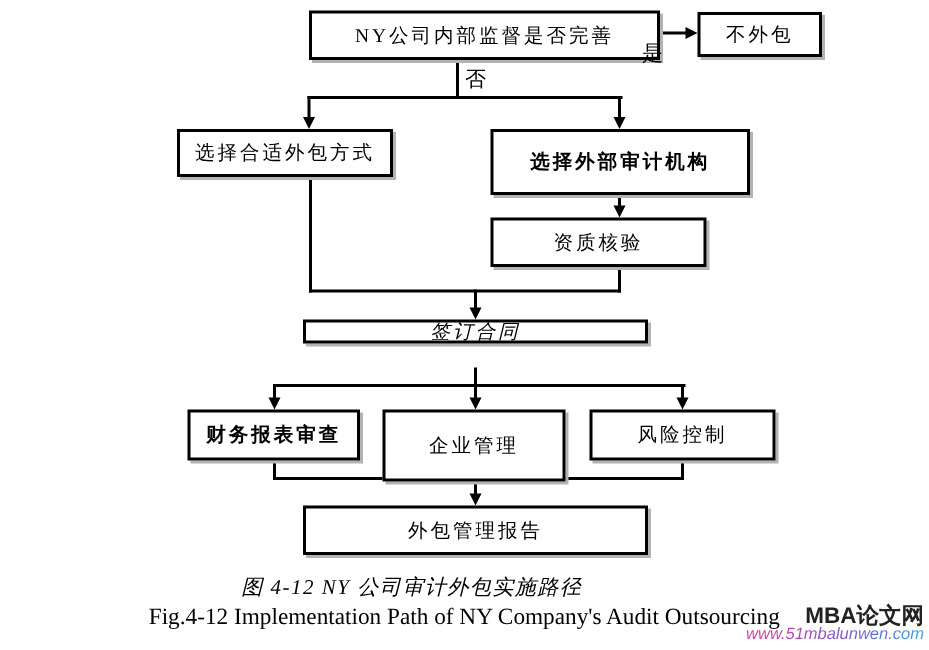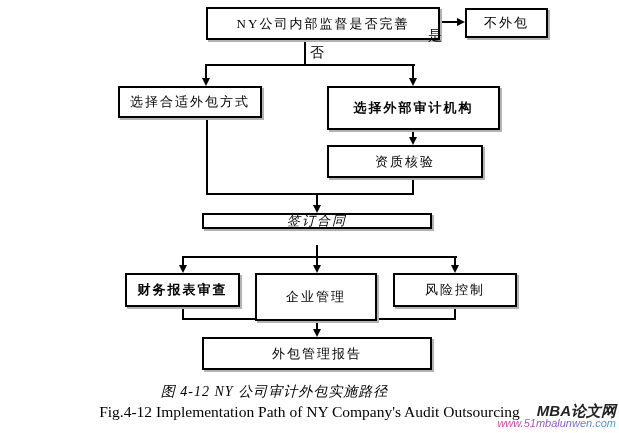--- a/index.html
+++ b/index.html
@@ -42,21 +42,21 @@
   .caption-en{
     position:absolute;left:0;top:403px;width:619px;
     text-align:center;font-size:15.5px;color:#000;
   }
   .watermark{
     position:absolute;right:3px;bottom:3px;
     text-align:right;line-height:1.05;z-index:5;
   }
   .wm-name{
     font-family:"Liberation Sans","DejaVu Sans",sans-serif;
-    font-weight:bold;font-style:italic;
+    font-weight:bold;
     font-size:15px;color:#222;
     display:block;
     margin-top:32px;
   }
   .wm-url{
     font-family:"Liberation Sans","DejaVu Sans",sans-serif;
     font-style:italic;font-size:11px;
     background:linear-gradient(90deg,#e03a9a 0%,#8055cc 55%,#3aa0e0 100%);
     -webkit-background-clip:text;background-clip:text;
     color:transparent;
@@ -69,21 +69,21 @@
 <div id="canvas">
 
   <div class="node" style="left:188px;top:7px;width:234px;height:33px;margin-left:18px;">NY公司内部监督是否完善</div>
 
   <div class="node" style="left:465px;top:8px;width:83px;height:30px;font-family:Liberation Mono, monospace;">不外包</div>
 
   <div class="node" style="left:118px;top:86px;width:144px;height:32px;">选择合适外包方式</div>
 
   <div class="node" style="left:327px;top:86px;width:173px;height:44px;font-weight:bold;">选择外部审计机构</div>
 
-  <div class="node" style="left:327px;top:145px;width:156px;height:33px;">资质核验</div>
+  <div class="node" style="left:327px;top:145px;width:144px;height:33px;">资质核验</div>
 
   <div class="node" style="left:202px;top:213px;width:230px;height:16px;font-style:italic;">签订合同</div>
 
   <div class="node" style="left:125px;top:273px;width:115px;height:34px;font-weight:bold;">财务报表审查</div>
 
   <div class="node" style="left:255px;top:273px;width:122px;height:48px;">企业管理</div>
 
   <div class="node" style="left:393px;top:273px;width:124px;height:34px;">风险控制</div>
 
   <div class="node" style="left:202px;top:337px;width:230px;height:33px;">外包管理报告</div>

